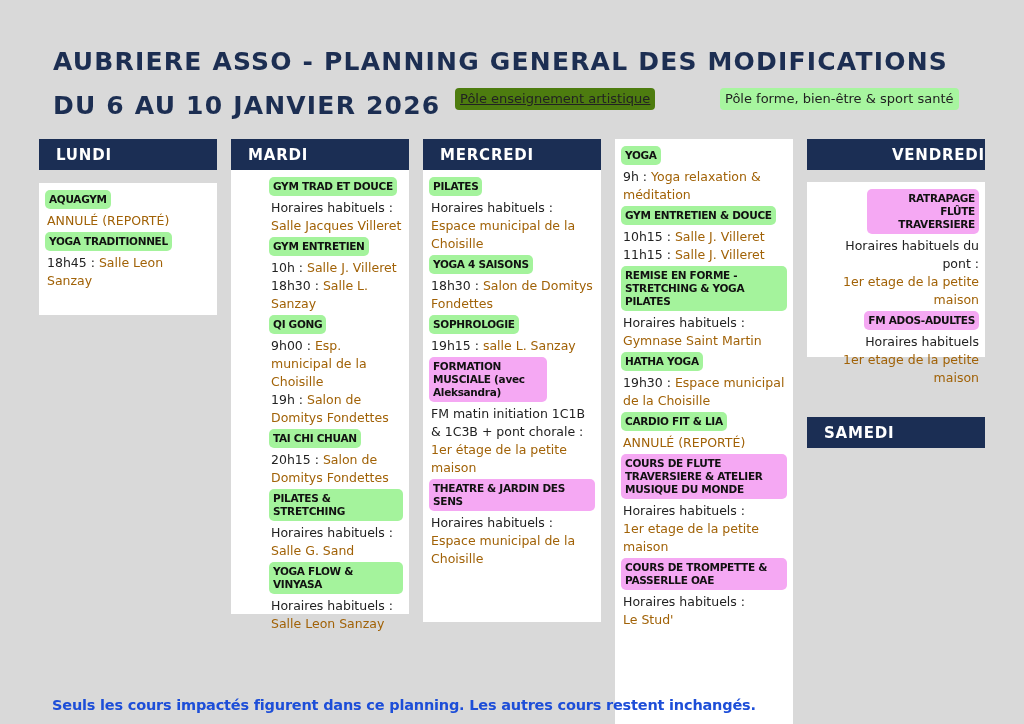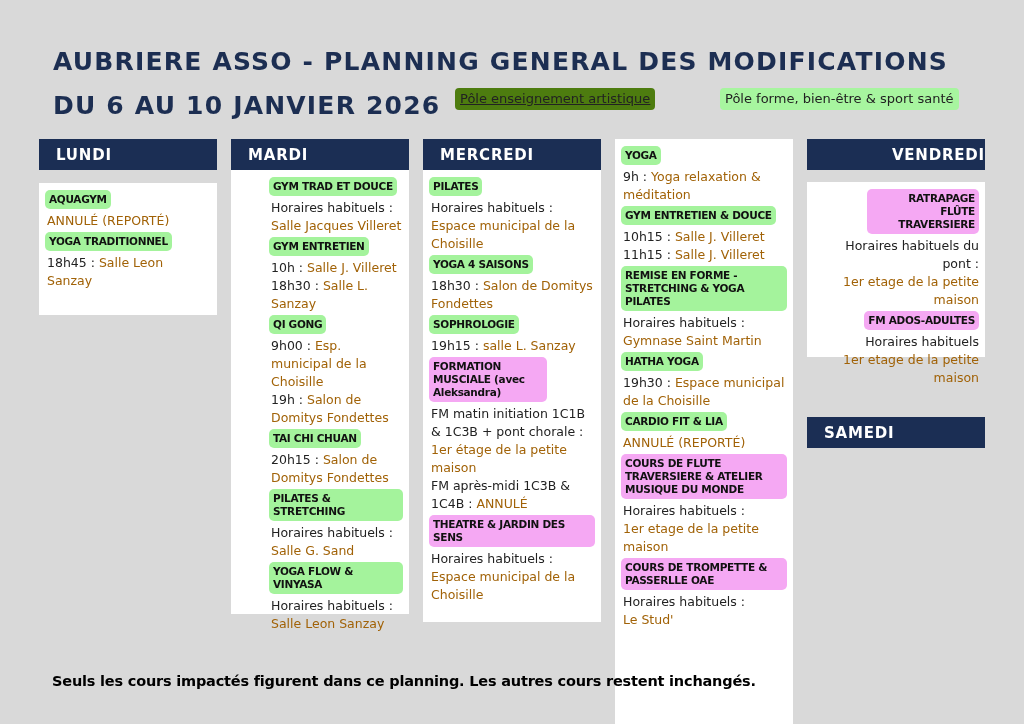--- a/index.html
+++ b/index.html
@@ -36,22 +36,22 @@
     .tag {
       display: inline-block; font-weight: bold; font-size: 10.5px;
       letter-spacing: -0.3px; color: #111; padding: 3px 4px;
       border-radius: 5px; line-height: 13px; margin: 2px 0 3px -2px;
     }
     .tag.green { background: #a4f39c; }
     .tag.pink { background: #f5a8f3; }
     .line { font-size: 12.5px; line-height: 18px; color: #222; }
     .red { color: #a16207; }
     .footer {
-      position: absolute; left: 52px; top: 673px;
-      font-size: 14.5px; font-weight: bold; color: #000000;
+      position: absolute; left: 52px; top: 697px;
+      font-size: 14.5px; font-weight: bold; color: #1d4ed8;
       letter-spacing: -0.2px; white-space: nowrap;
     }
   </style>
 </head>
 <body>
 
 <div class="title">
   <div>AUBRIERE ASSO - PLANNING GENERAL DES MODIFICATIONS</div>
   <div>DU 6 AU 10 JANVIER 2026</div>
 </div>
@@ -96,21 +96,20 @@
   <div class="col-body" style="height:452px;">
     <span class="tag green">PILATES</span>
     <div class="line">Horaires habituels :</div>
     <div class="line red">Espace municipal de la Choisille</div>
     <span class="tag green">YOGA 4 SAISONS</span>
     <div class="line"><span>18h30 : </span><span class="red">Salon de Domitys Fondettes</span></div>
     <span class="tag green">SOPHROLOGIE</span>
     <div class="line"><span>19h15 : </span><span class="red">salle L. Sanzay</span></div>
     <span class="tag pink" style="width:110px;">FORMATION MUSCIALE (avec Aleksandra)</span>
     <div class="line"><span>FM matin initiation 1C1B &amp; 1C3B + pont chorale : </span><span class="red">1er étage de la petite maison</span></div>
-    <div class="line"><span>FM après-midi 1C3B &amp; 1C4B : </span><span class="red">ANNULÉ</span></div>
     <span class="tag pink">THEATRE &amp; JARDIN DES SENS</span>
     <div class="line">Horaires habituels :</div>
     <div class="line red">Espace municipal de la Choisille</div>
   </div>
 </div>
 
 <div class="col" style="left:615px; top:139px;">
   <div class="col-body" style="height:588px;">
     <span class="tag green">YOGA</span>
     <div class="line"><span>9h : </span><span class="red">Yoga relaxation &amp; méditation</span></div>

